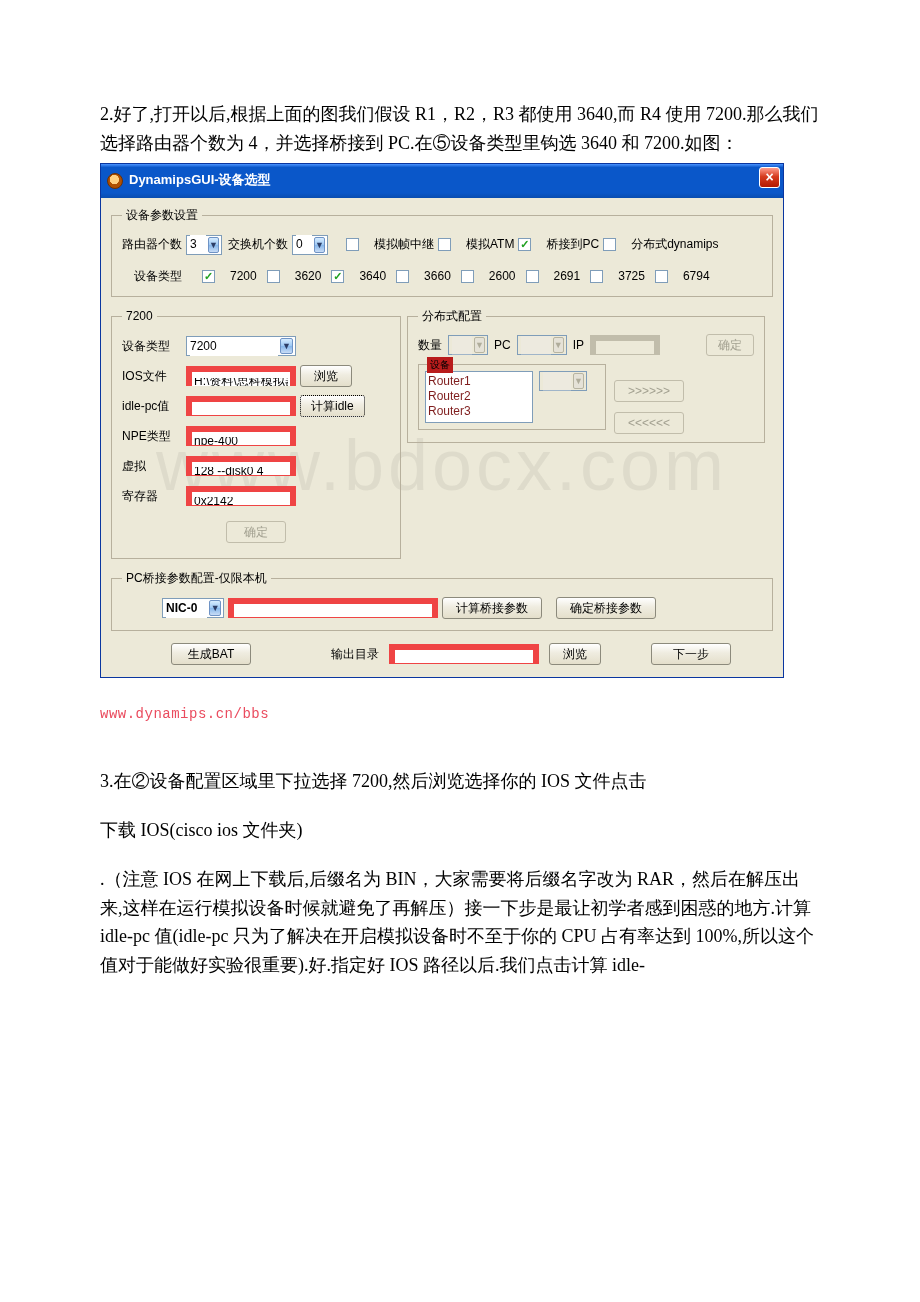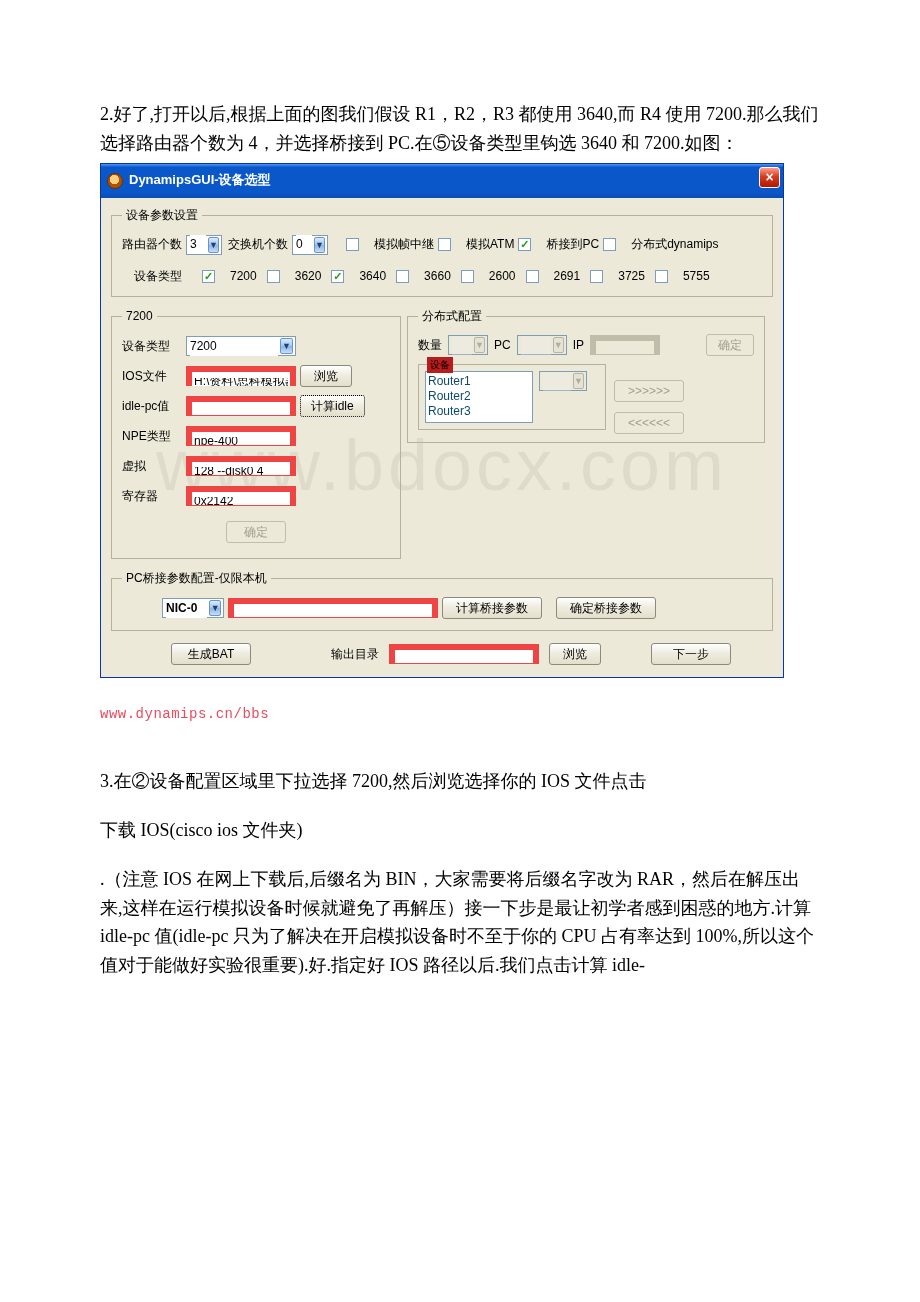--- a/index.html
+++ b/index.html
@@ -209,21 +209,21 @@
       color: #b0ad9b;
     }
 
     .dev-list {
       width: 108px; height: 52px;
       background: #fff; border: 1px solid #7f9db9;
       padding: 2px;
       font-size: 12px; color: #888;
       overflow: hidden;
     }
-    .dev-list div { line-height: 1.25; color: #0c4a6e; }
+    .dev-list div { line-height: 1.25; color: #7f1d1d; }
     .dist-row1 { display: flex; align-items: center; gap: 6px; }
     .dist-body { display: flex; align-items: flex-start; gap: 8px; }
     .transfer { display: flex; flex-direction: column; gap: 10px; margin-top: 6px; }
 
     .dev-type-row { margin-top: 10px; display: flex; align-items: center; gap: 10px; padding-left: 12px; flex-wrap: nowrap; }
 
     .bottom-row {
       clear: both;
       margin-top: 12px;
       display: flex;
@@ -317,21 +317,21 @@
           <span class="chk">
               <span class="chk-box"></span>
               <span>2691</span>
             </span>
           <span class="chk">
               <span class="chk-box"></span>
               <span>3725</span>
             </span>
           <span class="chk">
               <span class="chk-box"></span>
-              <span>5755</span>
+              <span>6794</span>
             </span>
         </div>
       </fieldset>
 
       <div class="clearfix">
 
         <fieldset class="fs-7200">
           <legend>7200</legend>
 
           <div class="row">

